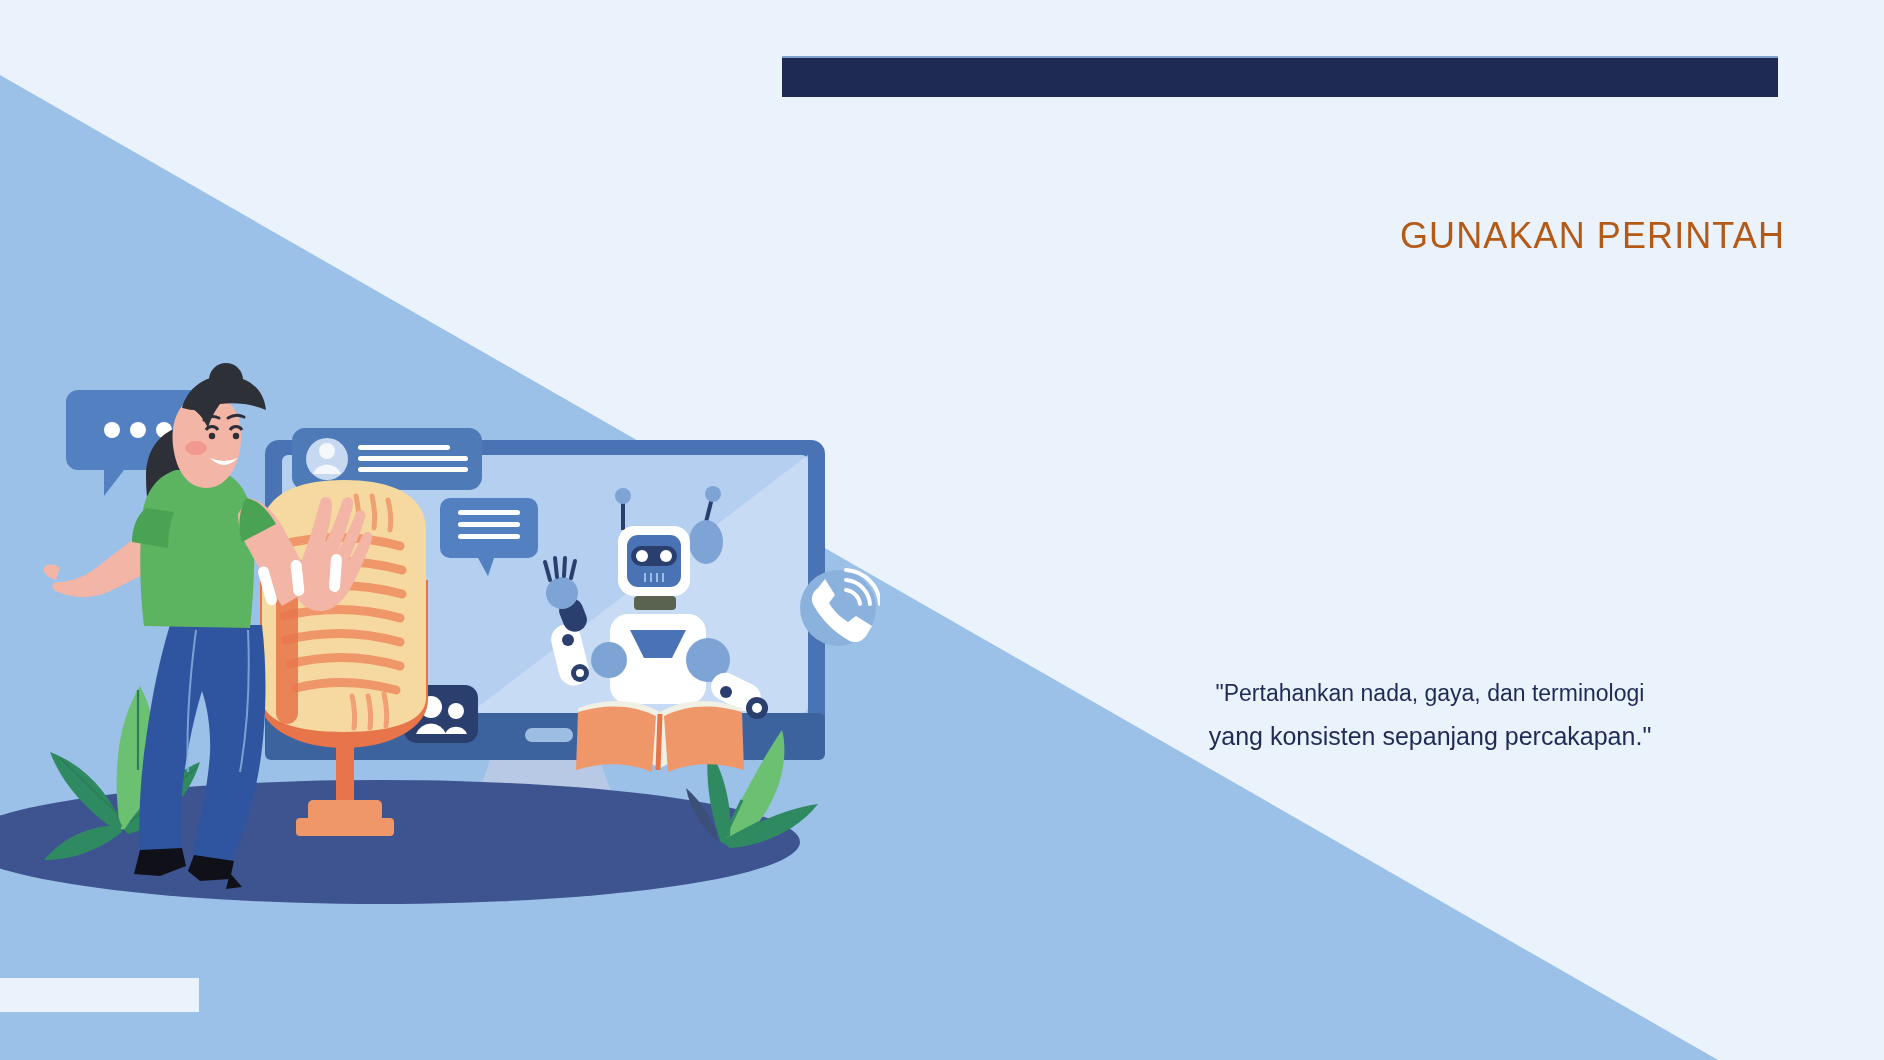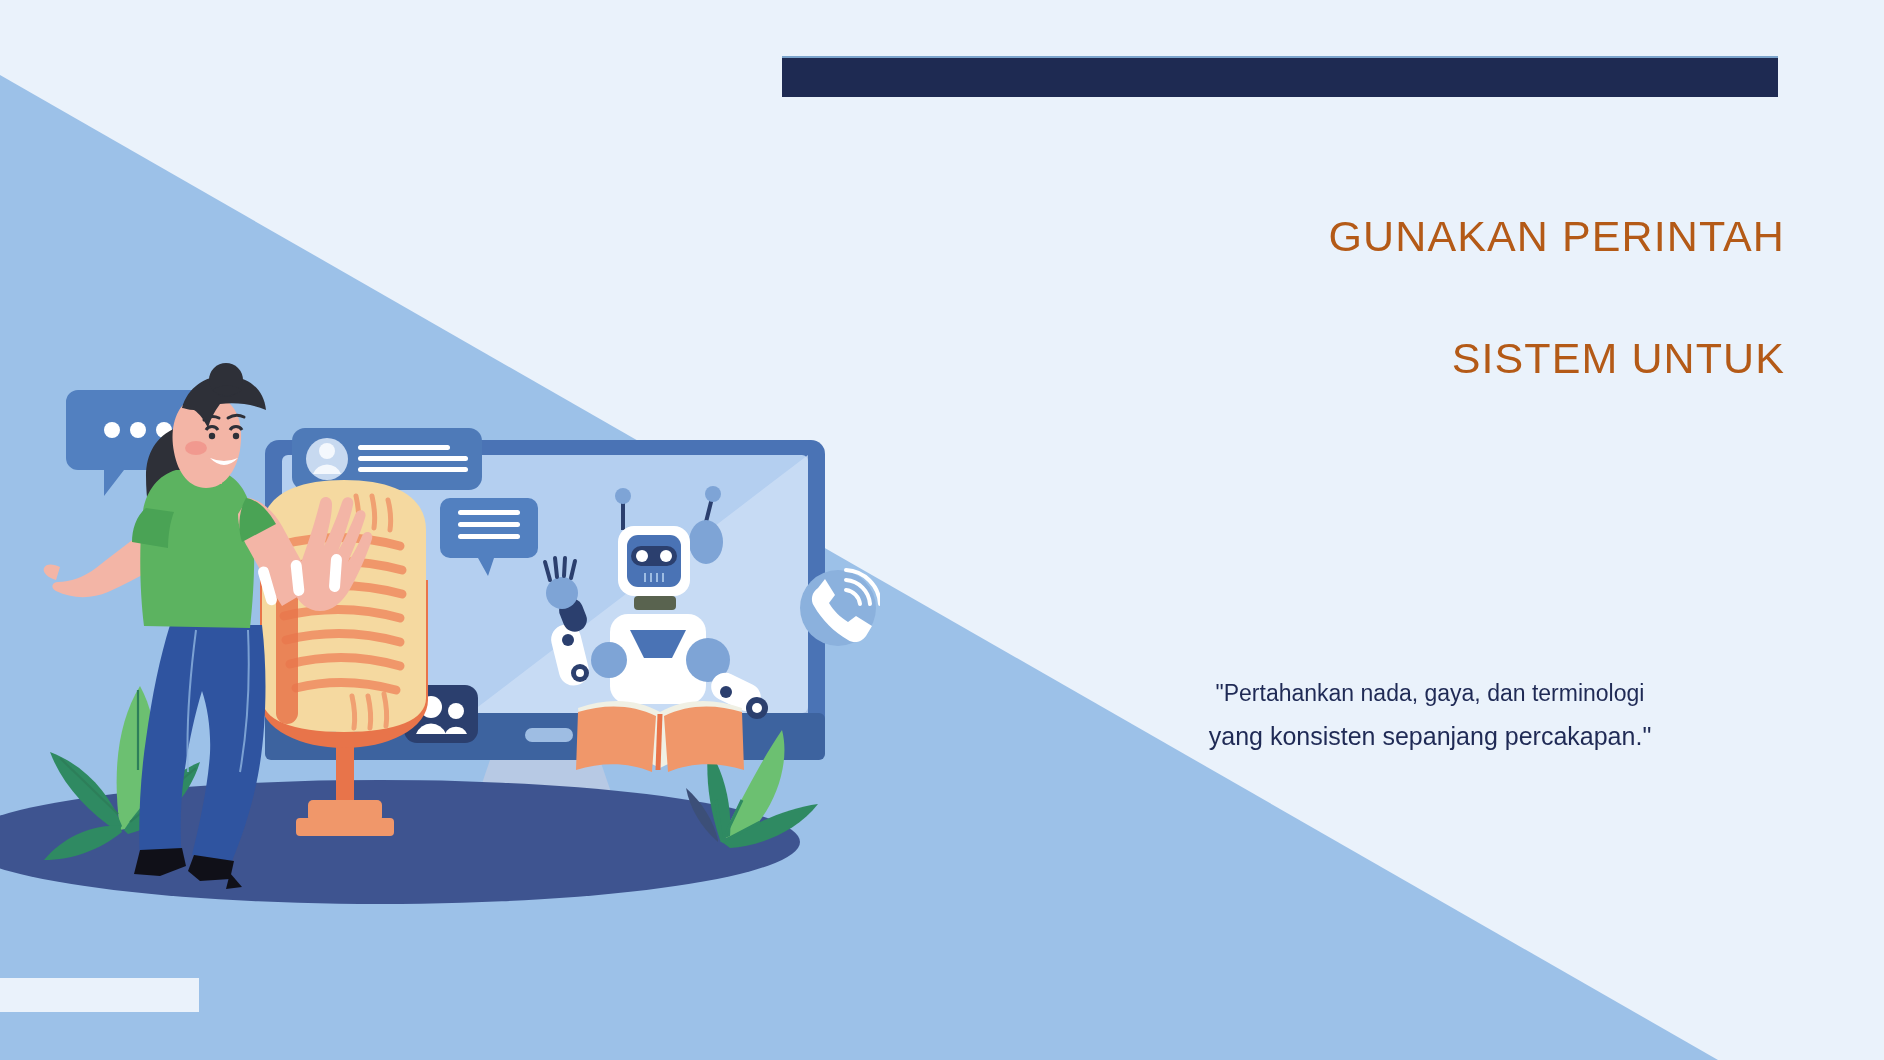--- a/index.html
+++ b/index.html
@@ -30,21 +30,21 @@
     background:#eaf2fb; z-index:6;
   }
 
   
   .title-block {
     position:absolute; left:1000px; top:175px; width:785px;
     text-align:right; z-index:7;
   }
   .title-line {
     color:#b45a17;
-    font-size:43px;
+    font-size:36px;
     letter-spacing:1.1px;
     line-height:122px;
     font-weight:400;
     white-space:nowrap;
     text-align:right;
   }
 
   
   .quote-block {
     position:absolute; left:1060px; top:672px; width:740px;
@@ -300,21 +300,20 @@
 
         <circle cx="226" cy="50" r="17" fill="#2e3038"></circle>
         <path d="M212 60 c10 -6 22 -6 30 0 c-6 6 -22 8 -30 0 z" fill="#2e3038"></path>
       </g>
 
     </svg>
   </div>
 
   <div class="title-block">
     <div class="title-line">GUNAKAN PERINTAH</div>
-    <div class="title-line">SISTEM UNTUK</div>
   </div>
 
   <div class="quote-block">
     <div class="quote-line l1">"Pertahankan nada, gaya, dan terminologi</div>
     <div class="quote-line l2">yang konsisten sepanjang percakapan."</div>
   </div>
 
 </div>
 
 </body></html>

